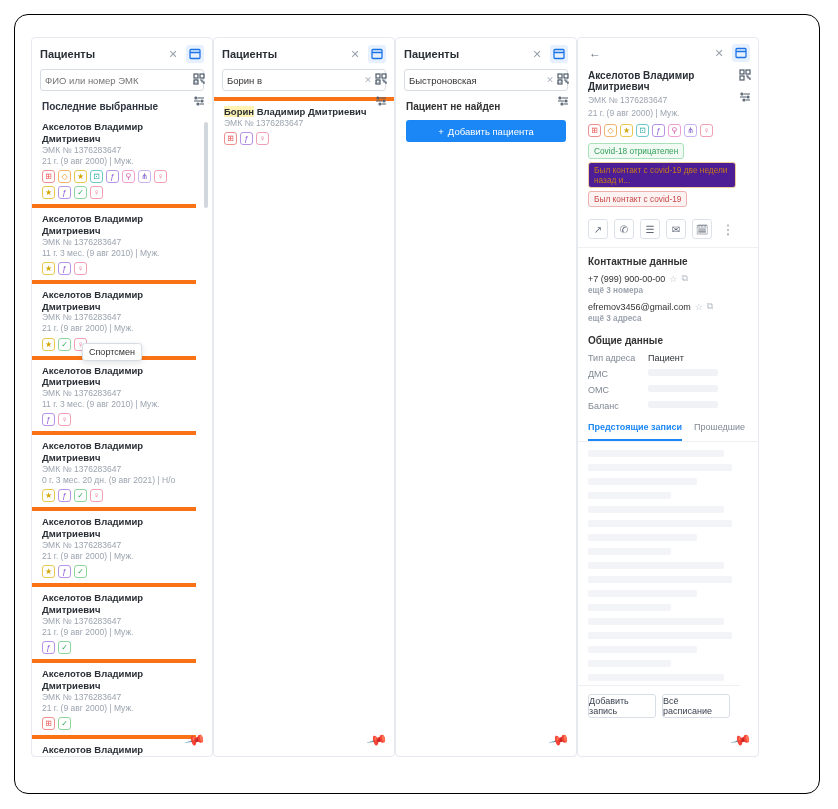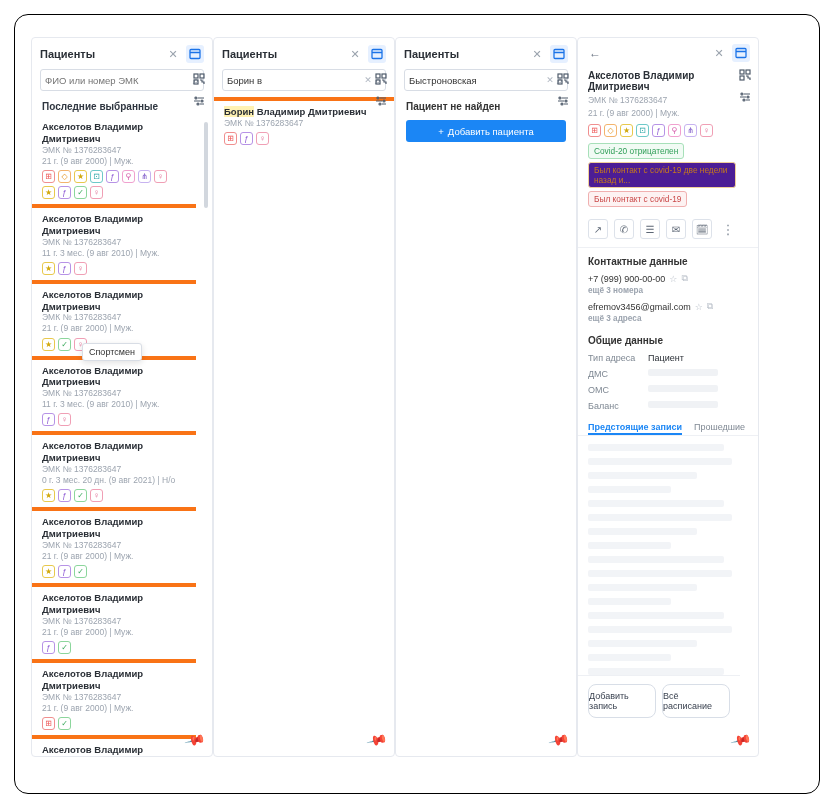--- a/index.html
+++ b/index.html
@@ -167,32 +167,32 @@
   .dots { border:none; font-size:13px; color:#828c99; }
   .sec-title { font-size:10px; font-weight:600; padding:8px 10px 4px 10px; }
   .contact-line { padding:2px 10px; font-size:9px; display:flex; align-items:center; gap:4px; color:#333;}
   .contact-line .faint { color:#b5bcc6; }
   .mini { font-size:8.2px; color:#9ca4af; padding:0 10px 4px 10px;font-weight:bold; }
   .kv { display:flex; padding:3px 10px; font-size:9px; color:#4c5560; }
   .kv .k { width:60px; color:#7f8893;}
   .kv .v { color:#2a2f36; }
   .placeholder { width:70px; height:7px; background:#f0f2f5; border-radius:2px; }
   .tabs { display:flex; gap:12px; padding:8px 10px 0 10px; font-size:9px; border-bottom:1px solid #eef0f4; }
-  .tab { padding-bottom:1px; color:#7f8893; cursor:pointer;}
+  .tab { padding-bottom:7px; color:#7f8893; cursor:pointer;}
   .tab.active { color:#1b86f5; border-bottom:2px solid #1b86f5; font-weight:600;}
   .skel-area { padding:8px 10px; display:flex; flex-direction:column; gap:7px; flex:1; overflow:hidden;}
   .skel { height:7px; background:#f2f4f7; border-radius:2px; }
   .skel.w1{width:85%} .skel.w2{width:68%} .skel.w3{width:90%} .skel.w4{width:52%}
   .footer-btns {
     display:flex; gap:6px; padding:8px 10px; border-top:1px solid #eef0f4;
     position:absolute; bottom:30px; left:0; right:18px; background:#fff;
   }
   .fbtn {
-    flex:1; border:1px solid #d8dee7; border-radius:8px; font-size:9px;
-    height:34px; display:flex; align-items:center; justify-content:center;
+    flex:1; border:1px solid #d8dee7; border-radius:3px; font-size:9px;
+    height:24px; display:flex; align-items:center; justify-content:center;
     color:#3a4250; cursor:pointer;
   }
 </style>
 </head>
 <body>
 
 <div class="stage">
 
   <div class="watermark">
     <svg viewBox="0 0 200 200">
@@ -476,21 +476,21 @@
           <span class="badge b-red">⊞</span>
           <span class="badge b-orange">◇</span>
           <span class="badge b-yellow">★</span>
           <span class="badge b-teal">⊡</span>
           <span class="badge b-violet">ƒ</span>
           <span class="badge b-pink">⚲</span>
           <span class="badge b-lav">⋔</span>
           <span class="badge b-rose">♀</span>
         </div>
       <div class="chips">
-        <span class="chip chip-green">Covid-20 отрицателен</span>
+        <span class="chip chip-green">Covid-18 отрицателен</span>
         <span class="chip chip-orange">Был контакт с covid-19 две недели назад и...</span>
         <span class="chip chip-red">Был контакт с covid-19</span>
       </div>
     </div>
     <div class="toolbar">
       <span class="tbtn">↗</span>
       <span class="tbtn">✆</span>
       <span class="tbtn">☰</span>
       <span class="tbtn">✉</span>
       <span class="tbtn">🗓</span>

